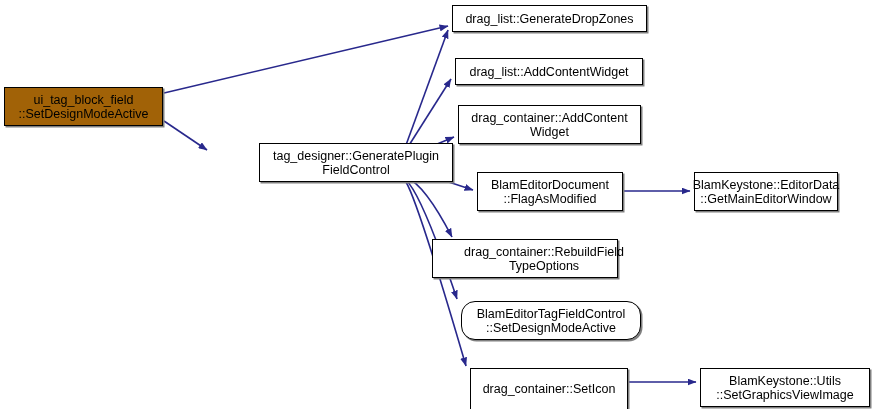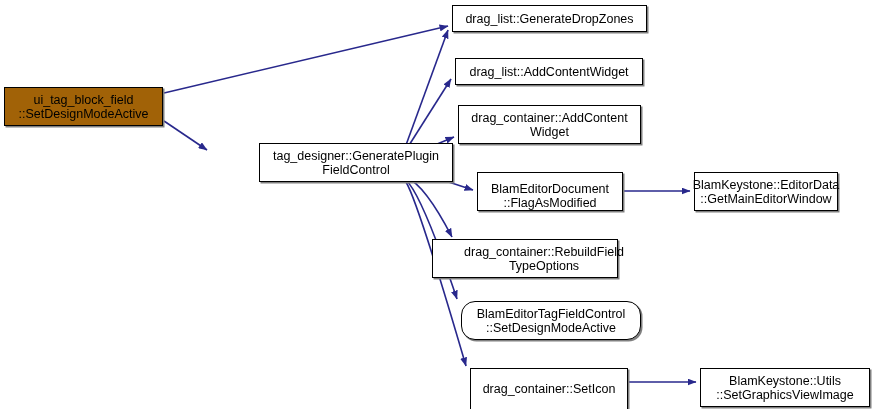--- a/index.html
+++ b/index.html
@@ -74,21 +74,21 @@
 
   <div id="nodes-layer">
       <div class="node root" style="left: 4px; top: 87px; width: 159px; height: 39px;"><span class="lbl">ui_tag_block_field
 ::SetDesignModeActive</span></div>
       <div class="node" style="left: 211px; top: 143px; width: 194px; height: 39px; margin-left: 48px;"><span class="lbl">tag_designer::GeneratePlugin
 FieldControl</span></div>
       <div class="node" style="left: 452px; top: 5px; width: 195px; height: 27px;"><span class="lbl">drag_list::GenerateDropZones</span></div>
       <div class="node" style="left: 455px; top: 58px; width: 188px; height: 27px;"><span class="lbl">drag_list::AddContentWidget</span></div>
       <div class="node" style="left: 458px; top: 105px; width: 183px; height: 39px;"><span class="lbl">drag_container::AddContent
 Widget</span></div>
-      <div class="node" style="left: 477px; top: 172px; width: 146px; height: 39px; align-items: flex-end;"><span class="lbl">BlamEditorDocument
+      <div class="node" style="left: 477px; top: 172px; width: 146px; height: 39px;"><span class="lbl">BlamEditorDocument
 ::FlagAsModified</span></div>
       <div class="node" style="left: 432px; top: 239px; width: 186px; height: 39px; padding-left: 41px;"><span class="lbl">drag_container::RebuildField
 TypeOptions</span></div>
       <div class="node" style="left: 461px; top: 301px; width: 180px; height: 39px; border-radius: 14px;"><span class="lbl">BlamEditorTagFieldControl
 ::SetDesignModeActive</span></div>
       <div class="node" style="left: 470px; top: 368px; width: 158px; height: 42px;"><span class="lbl">drag_container::SetIcon</span></div>
       <div class="node" style="left: 694px; top: 172px; width: 144px; height: 39px; justify-content: center;"><span class="lbl">BlamKeystone::EditorData
 ::GetMainEditorWindow</span></div>
       <div class="node" style="left: 700px; top: 368px; width: 170px; height: 39px;"><span class="lbl">BlamKeystone::Utils
 ::SetGraphicsViewImage</span></div>

